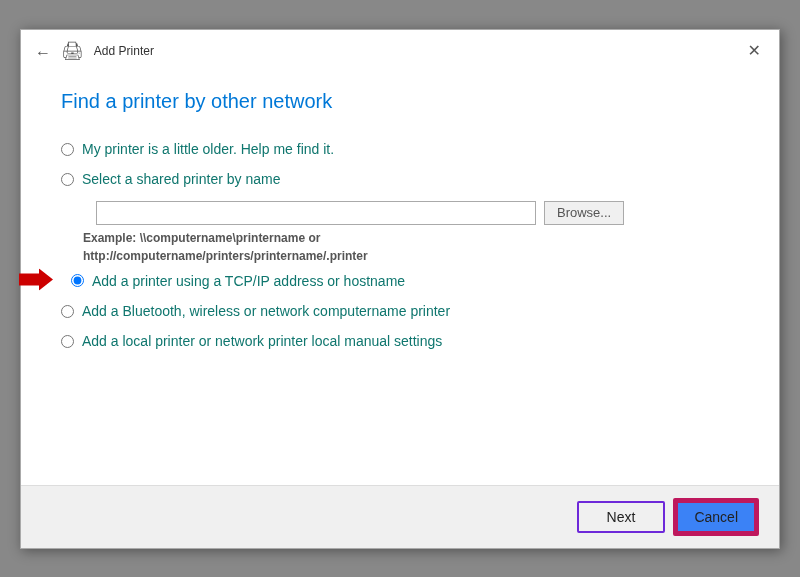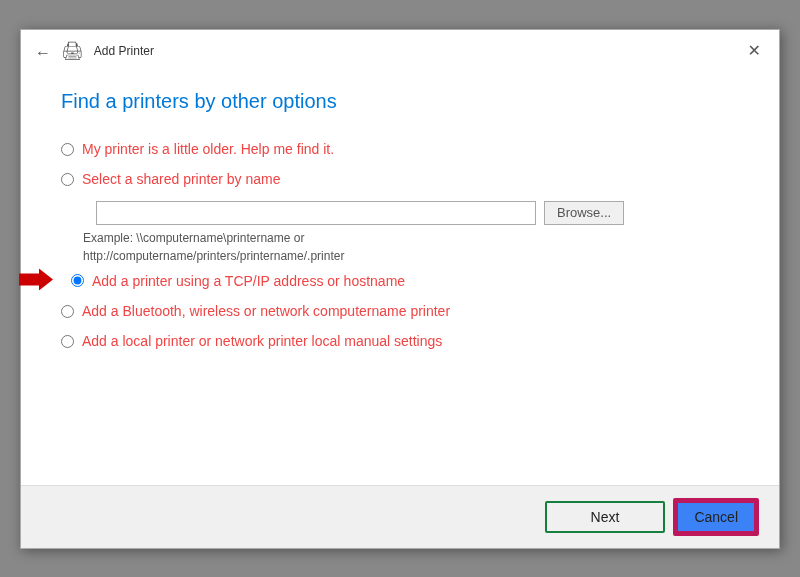--- a/index.html
+++ b/index.html
@@ -75,21 +75,21 @@
       align-items: flex-start;
       margin-bottom: 14px;
       gap: 8px;
     }
     .option-row input[type="radio"] {
       margin-top: 2px;
       cursor: pointer;
       flex-shrink: 0;
     }
     .option-label {
-      color: #ef4444;
+      color: #0f766e;
       cursor: pointer;
     }
     .shared-printer-section {
       margin-left: 22px;
       margin-top: 4px;
       margin-bottom: 8px;
     }
     .shared-printer-input-row {
       display: flex;
       align-items: center;
@@ -113,40 +113,41 @@
       cursor: pointer;
       font-size: 13px;
       color: #555;
     }
     .example-text {
       font-size: 12px;
       color: #555;
       line-height: 1.5;
       margin-left: 0;
       margin-top: 2px;
+      font-weight: bold;
     }
     .tcp-ip-row {
       position: relative;
       display: flex;
       align-items: center;
       margin-bottom: 14px;
     }
     .footer {
       background: #f0f0f0;
       border-top: 1px solid #ddd;
       padding: 12px 20px;
       display: flex;
       justify-content: flex-end;
       align-items: center;
       gap: 8px;
     }
     .next-btn {
-      padding: 6px 44px;
+      padding: 6px 28px;
       background: #f0f0f0;
-      border: 2px solid #15803d;
+      border: 2px solid #6d28d9;
       cursor: pointer;
       font-size: 14px;
       color: #222;
       border-radius: 2px;
       min-width: 80px;
     }
     .cancel-btn {
       padding: 6px 16px;
       background: #3b82f6;
       border: 5px solid #be185d;
@@ -165,21 +166,21 @@
   <div class="title-bar">
     <div class="title-bar-left">
       <span class="back-arrow">←</span>
       <span class="printer-icon">🖨</span>
       <span class="title-text">Add Printer</span>
     </div>
     <span class="close-btn">✕</span>
   </div>
 
   <div class="content">
-    <div class="page-title">Find a printers by other options</div>
+    <div class="page-title">Find a printer by other network</div>
 
     <div class="option-row">
       <input type="radio" name="printer-option" id="opt_older" style="">
       <label for="opt_older" class="option-label">My printer is a little older. Help me find it.</label>
     </div>
 
     <div class="option-row">
       <input type="radio" name="printer-option" id="opt_shared" style="">
       <label for="opt_shared" class="option-label">Select a shared printer by name</label>
     </div>

